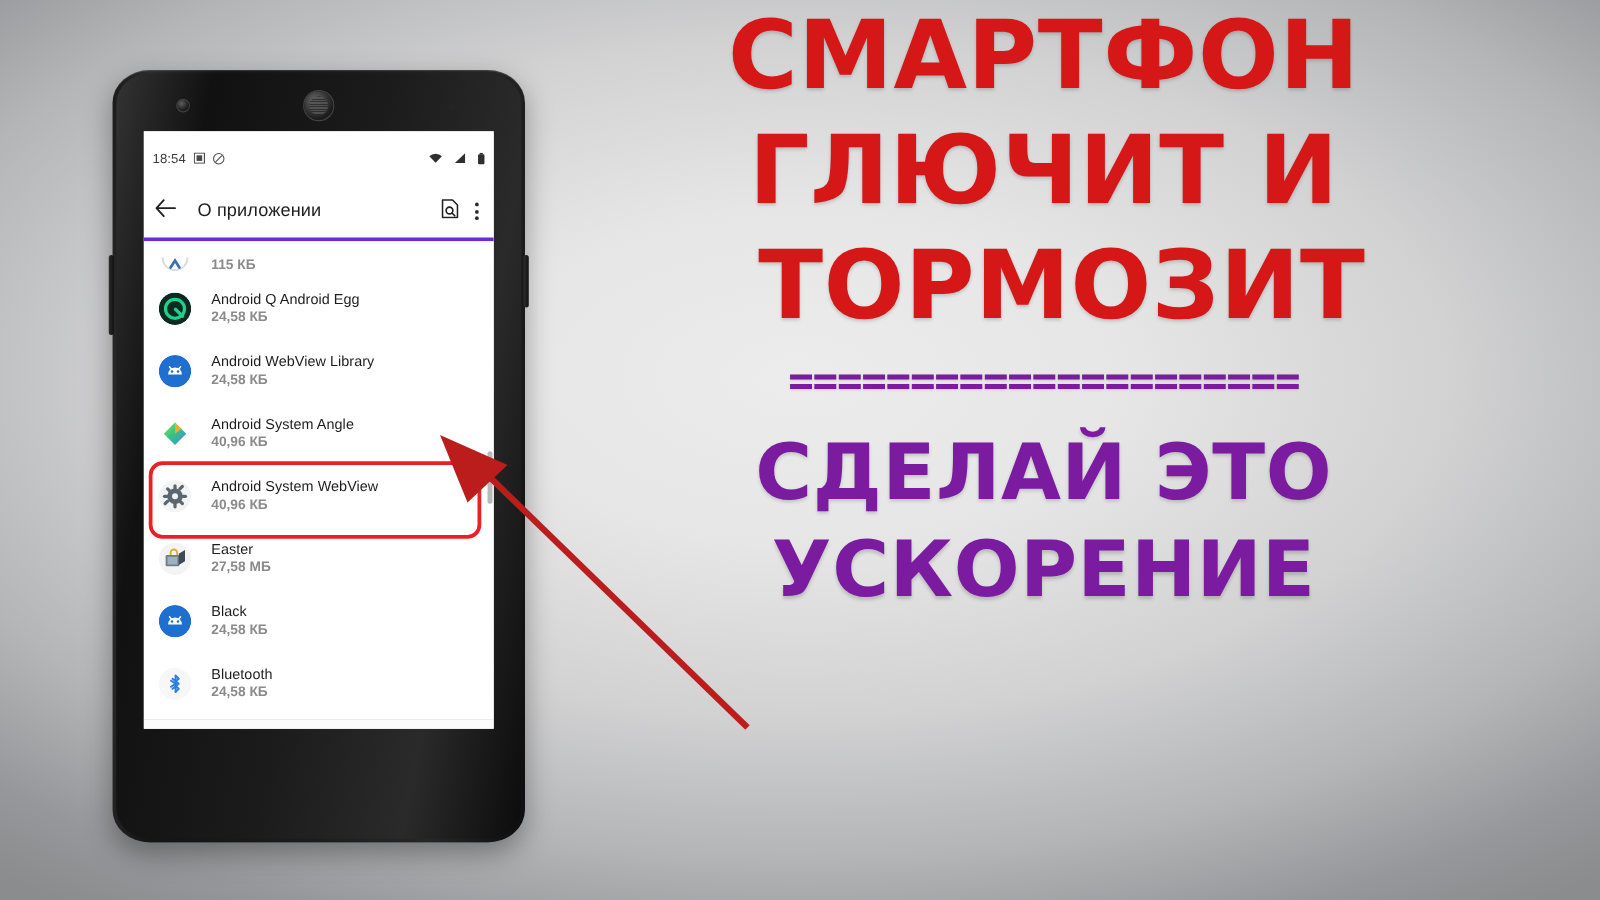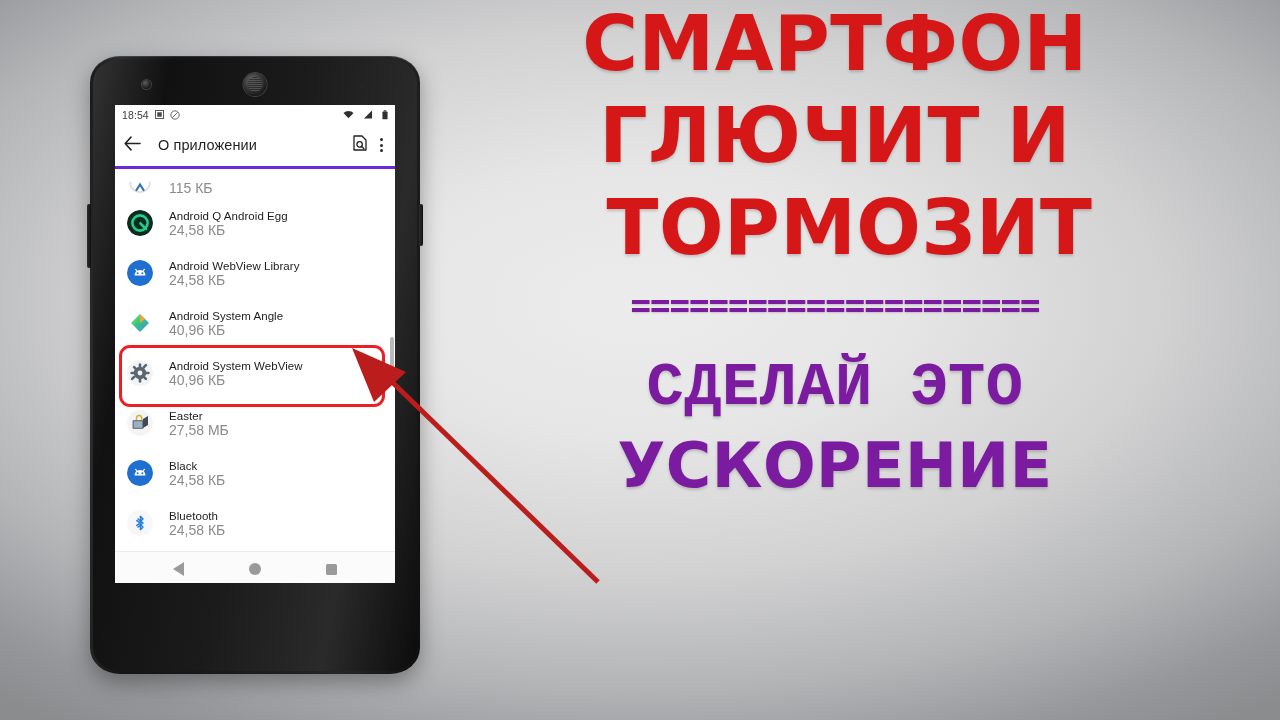--- a/index.html
+++ b/index.html
@@ -54,21 +54,21 @@
   }
 
   
   #screen{
     position:absolute;left:25px;top:49px;width:280px;height:478px;
     background:#ffffff;overflow:hidden;z-index:4;
   }
   
   #statusbar{
     height:19px;display:flex;align-items:center;
-    padding:0 7px;background:#fff;color:#3c3c3c;font-size:10px;
+    padding:12px 7px;background:#fff;color:#3c3c3c;font-size:10px;
   }
   #sb-time{font-size:10.5px;letter-spacing:.1px;color:#3b3b3b;}
   .sb-ic{margin-left:6px;display:inline-flex;align-items:center;}
   #sb-left{display:flex;align-items:center;}
   #sb-right{margin-left:auto;display:flex;align-items:center;gap:3px;}
 
   
   #appbar{
     height:42px;display:flex;align-items:center;padding:0 9px;background:#fff;
     border-bottom:3px solid #6d28d9;
@@ -83,21 +83,21 @@
   
   #applist{position:relative;height:calc(478px - 19px - 43px - 34px);overflow:hidden;background:#fff;}
   .row{display:flex;align-items:center;height:50px;padding:0 10px 0 12px;position:relative;}
   .row.partial{height:26px;align-items:flex-end;padding-bottom:3px;}
   .row-ico{
     width:26px;height:26px;border-radius:50%;flex:none;
     display:flex;align-items:center;justify-content:center;overflow:hidden;
   }
   .row-txt{margin-left:16px;display:flex;flex-direction:column;justify-content:center;}
   .row-name{font-size:11.5px;color:#1d1d1d;line-height:14px;letter-spacing:.05px;}
-  .row-size{font-size:14px;color:#8b8b8b;line-height:13px;margin-top:1px;}
+  .row-size{font-size:11px;color:#8b8b8b;line-height:13px;margin-top:1px;font-weight:bold;}
   .row.partial .row-ico{width:26px;height:16px;align-items:flex-start;}
   .row.partial .row-size{margin-top:0;}
 
   
   #row-webview{ }
   #hl-box{
     position:absolute;left:4px;right:10px;
     border:3.5px solid #ec2024;border-radius:11px;
     box-shadow:0 0 0 1px rgba(255,255,255,.9);
     pointer-events:none;z-index:5;
@@ -141,21 +141,21 @@
   #divider{
     margin-top:22px;color:#7a1ba0;font-size:34px;line-height:34px;
     font-family:"DejaVu Sans Mono", monospace;font-weight:bold;
     letter-spacing:-1px;overflow:hidden;width:830px;text-align:center;
     text-shadow:0 1px 2px rgba(0,0,0,.15);
   }
   .purple{
     color:#7a1ba0;font-size:62px;line-height:64px;
     text-shadow:0 2px 3px rgba(0,0,0,.18);
   }
-  #t4{margin-top:34px;font-family:Liberation Mono, monospace;}
+  #t4{margin-top:24px;}
   #t5{margin-top:14px;}
 </style>
 </head>
 <body>
 
 <div id="stage">
 
   <div id="phone">
     <div id="btn-power" class="side-btn"></div>
     <div id="btn-vol" class="side-btn"></div>

